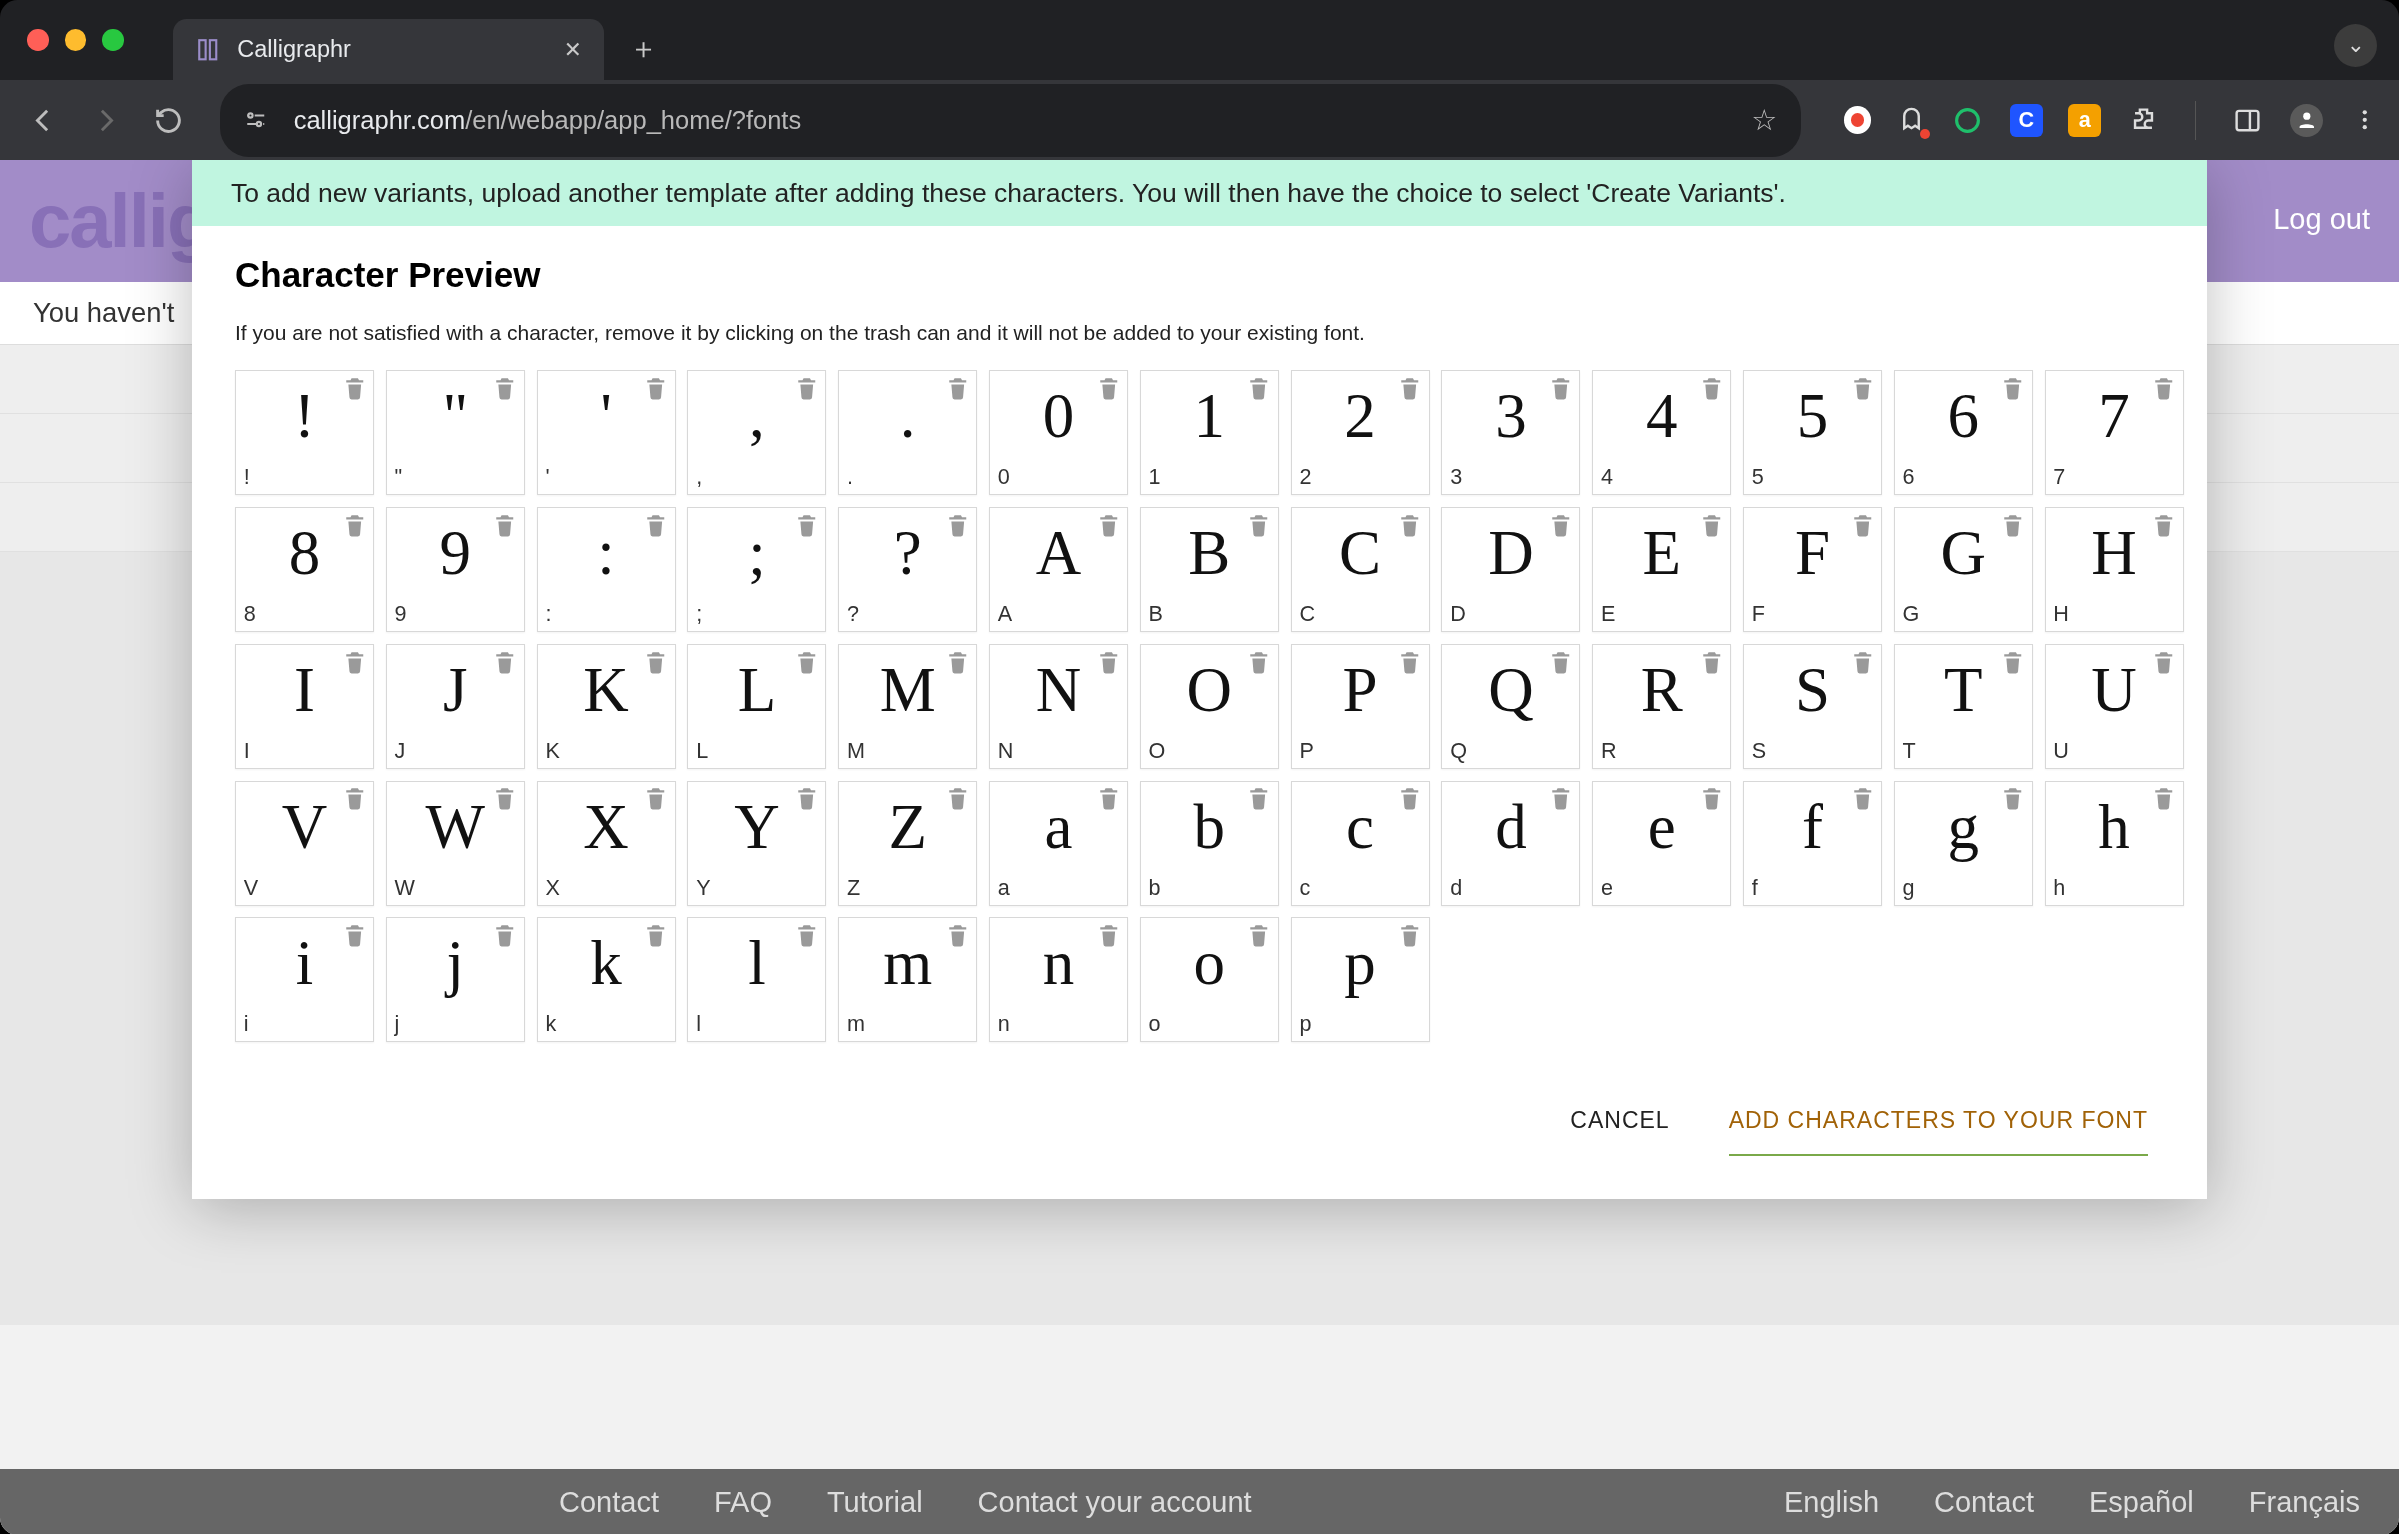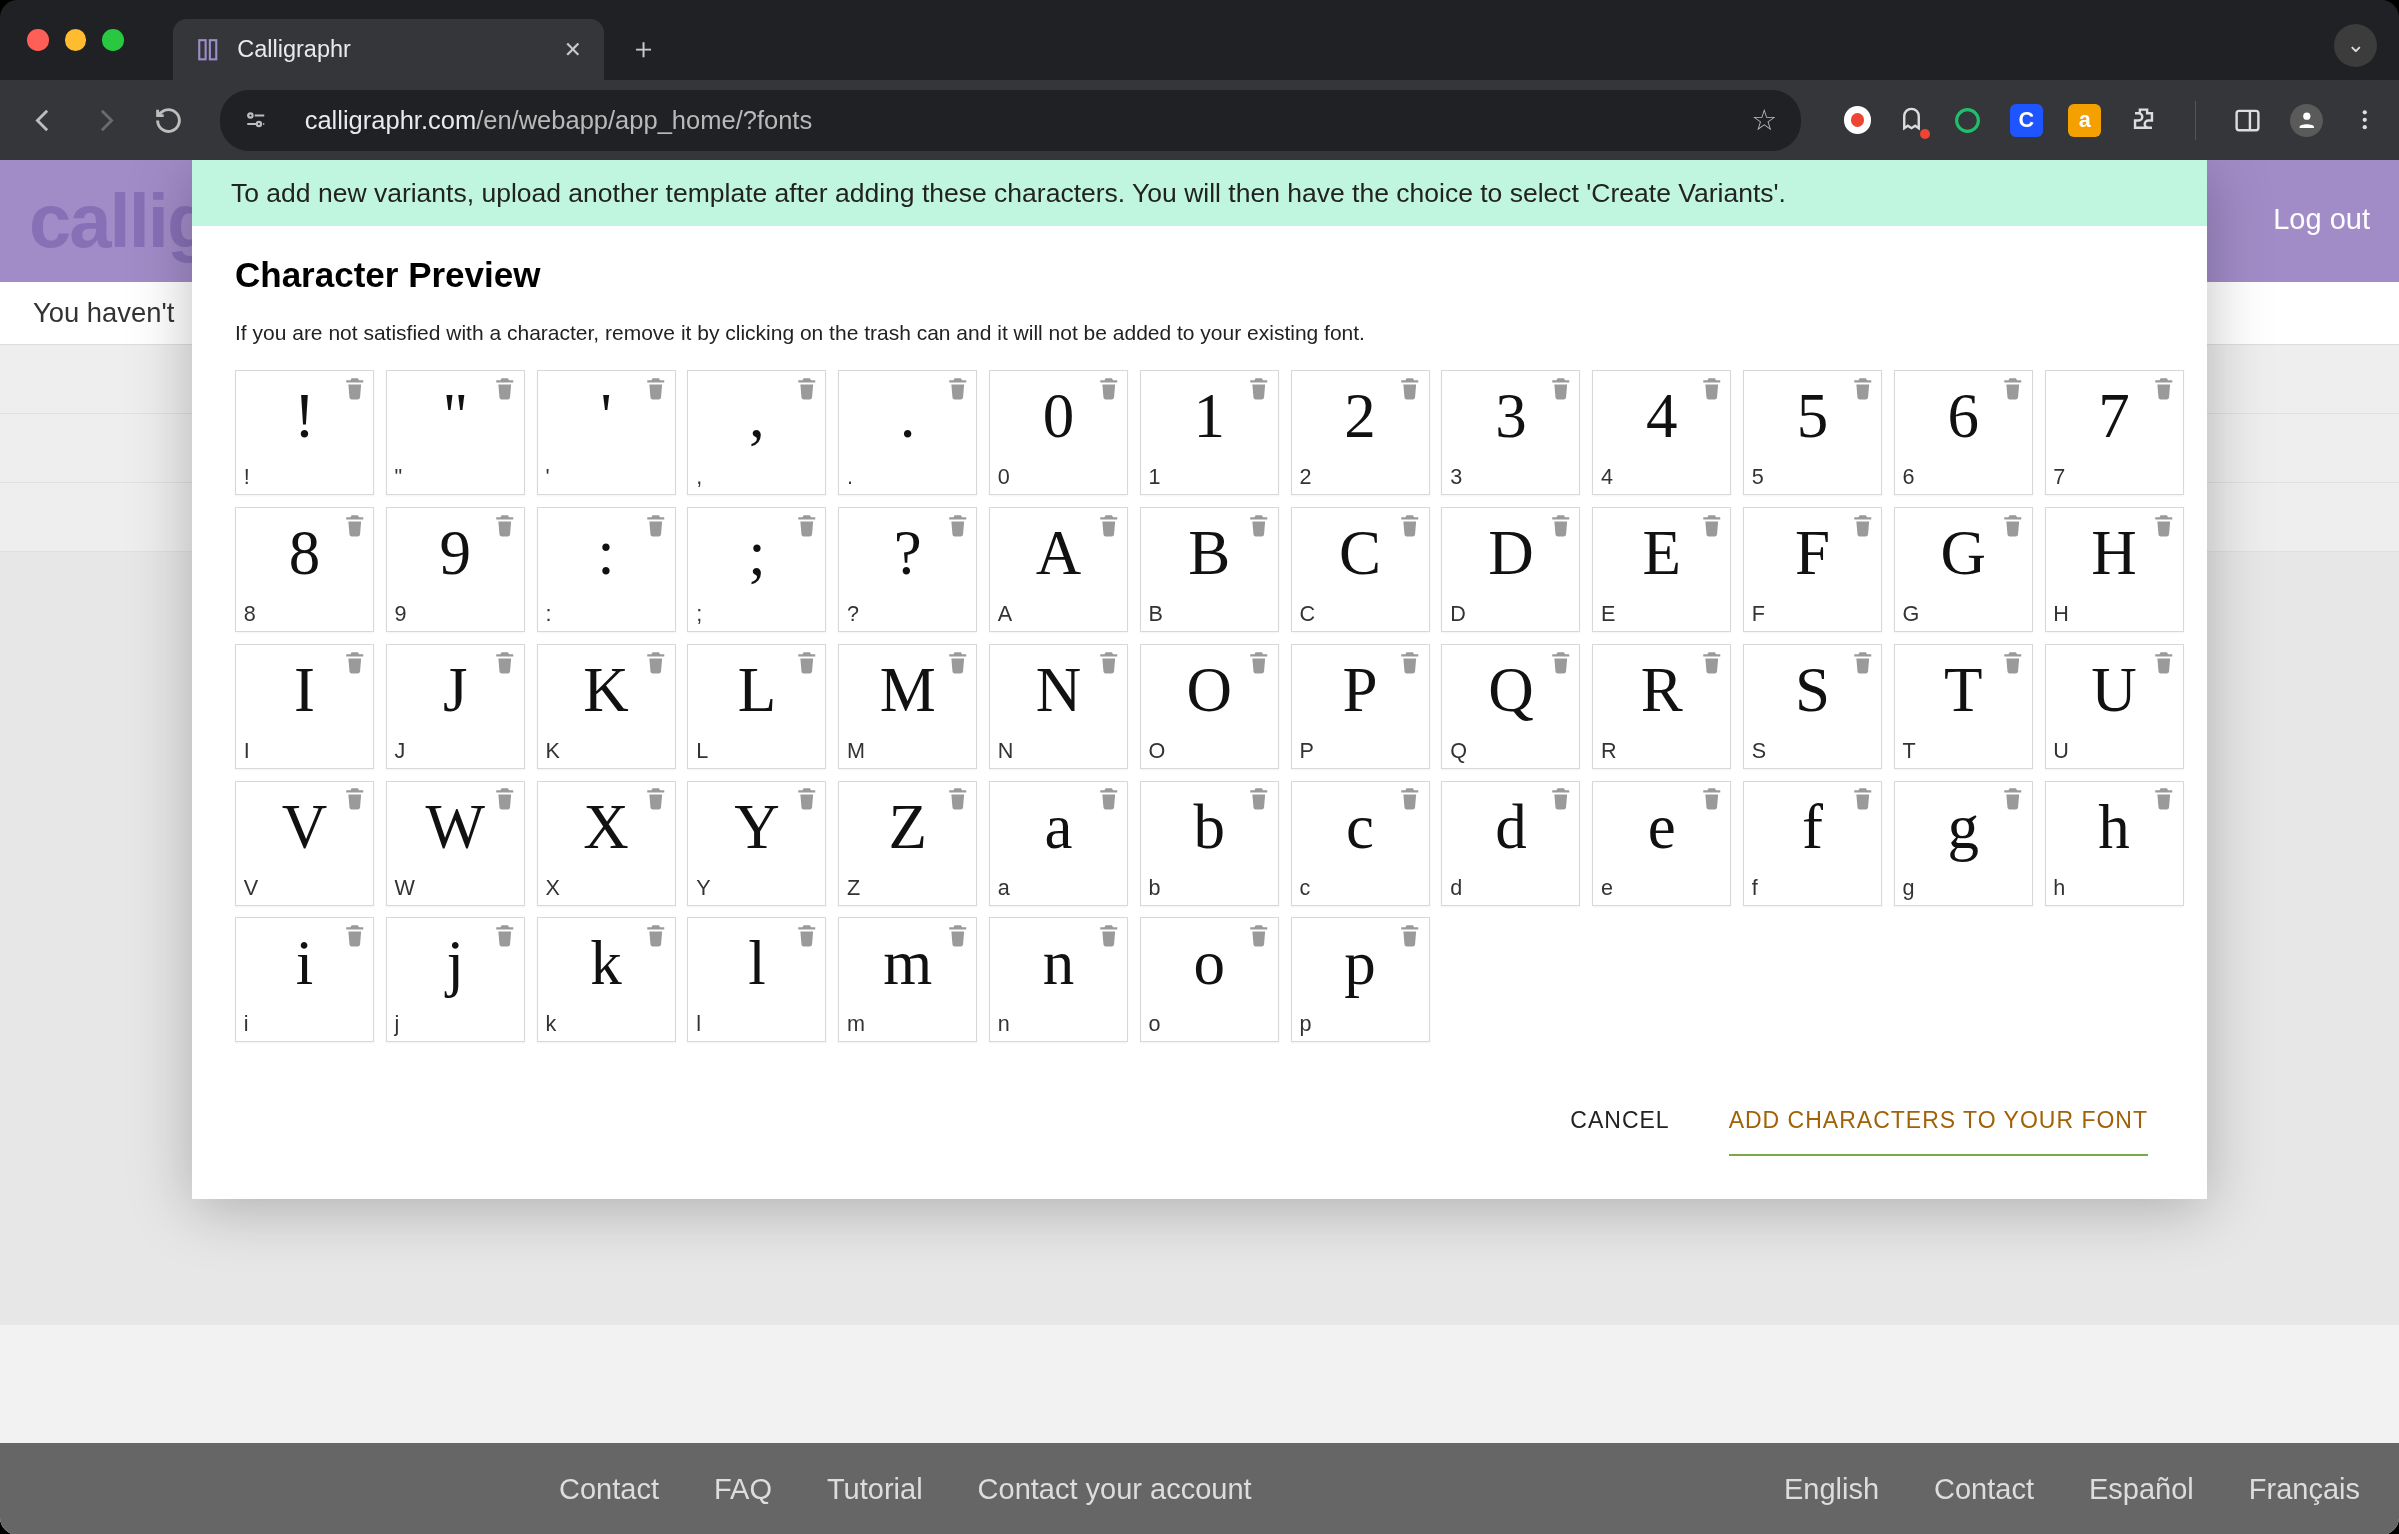--- a/index.html
+++ b/index.html
@@ -62,23 +62,23 @@
     display:flex; align-items:center;
     padding: 0 17.6px;
     gap: 11.8px;
   }
   .nav-btn {
     width:51px; height:51px; display:flex; align-items:center; justify-content:center;
     color:#bdbdbd; border-radius:50%;
   }
   .nav-btn.disabled { color:#6a6a6a; }
   .omnibox {
-    flex:1; height:61px; background:#202124;
+    flex:1; height:73px; background:#202124;
     border-radius: 29px; display:flex; align-items:center;
-    padding: 0 23.5px; gap: 36px;
+    padding: 0 23.5px; gap: 25px;
     color:#e8eaed; font-size: 25.5px;
     margin: 0 13.7px;
   }
   .omnibox .site-chip { color:#bdbdbd; display:flex; align-items:center; gap:13.7px; }
   .omnibox .url { color:#e8eaed; }
   .omnibox .url .path { color:#b9b9b9; }
   .omnibox .star { margin-left:auto; color:#bdbdbd; font-size:29px; }
   .ext-row { display:flex; align-items:center; gap:25.5px; margin-left:17.6px; }
   .ext-icon { width:33px; height:33px; border-radius:5.9px; display:flex; align-items:center; justify-content:center; font-weight:700; font-size:21.6px;}
   .divider-v { width:1px; height:39px; background:#555; margin: 0 9.8px; }
@@ -129,21 +129,21 @@
   .sub-row {
     height: 63px; background:#fff; border-bottom:1px solid #ddd;
     display:flex; align-items:center; padding-left:33px;
     color:#333; font-size:27.4px;
   }
   .content-block { background:#e7e7e7; margin: 0; height: 980px; }
   .content-block .stripe { height:69px; background:#eee; border-bottom:1px solid #e0e0e0; }
 
   
   .app-footer {
-    position:absolute; left:0; right:0; bottom:0; height:92px;
+    position:absolute; left:0; right:0; bottom:0; height:66px;
     background:#666; color:#ddd; display:flex; align-items:center;
     padding: 0 39px; gap:59px; font-size:29px;
   }
   .app-footer .spacer { flex:0 0 461px; }
   .app-footer .group { display:flex; gap:55px; }
   .app-footer .group.right { margin-left:auto; }
 
   
   .modal-backdrop {
     position:absolute; inset:0;

